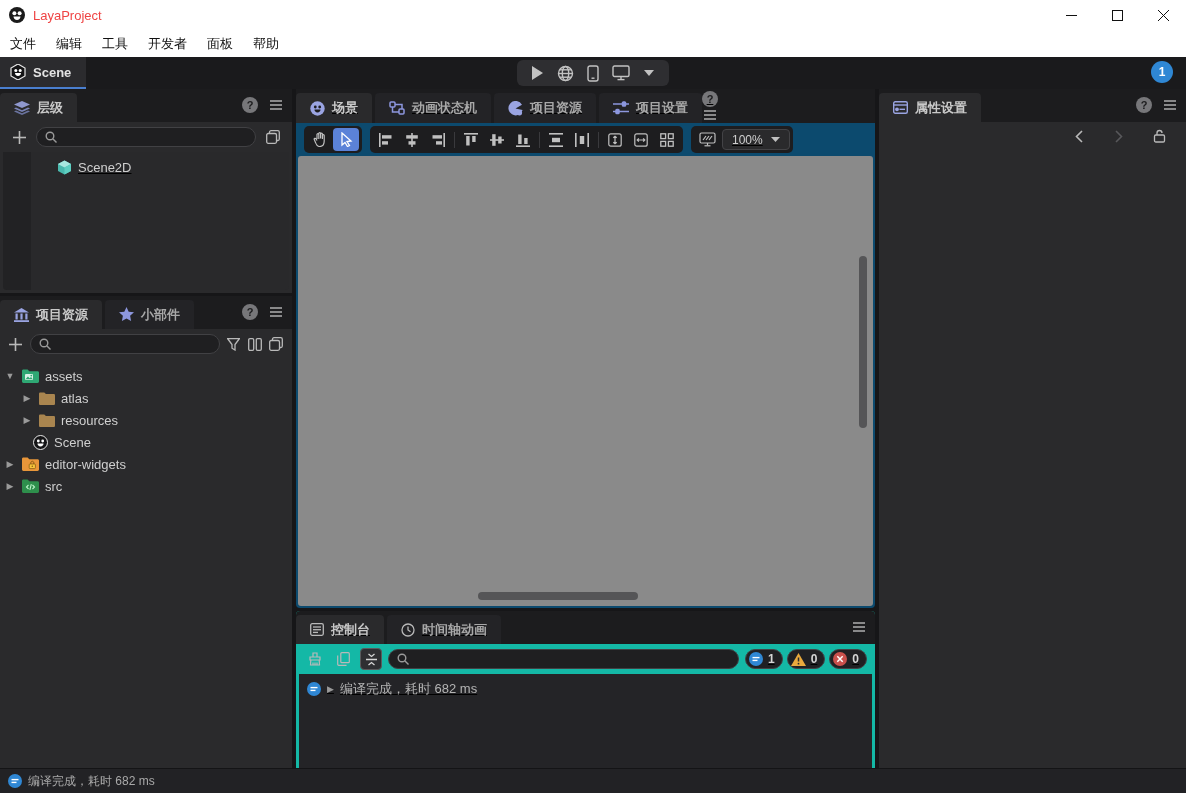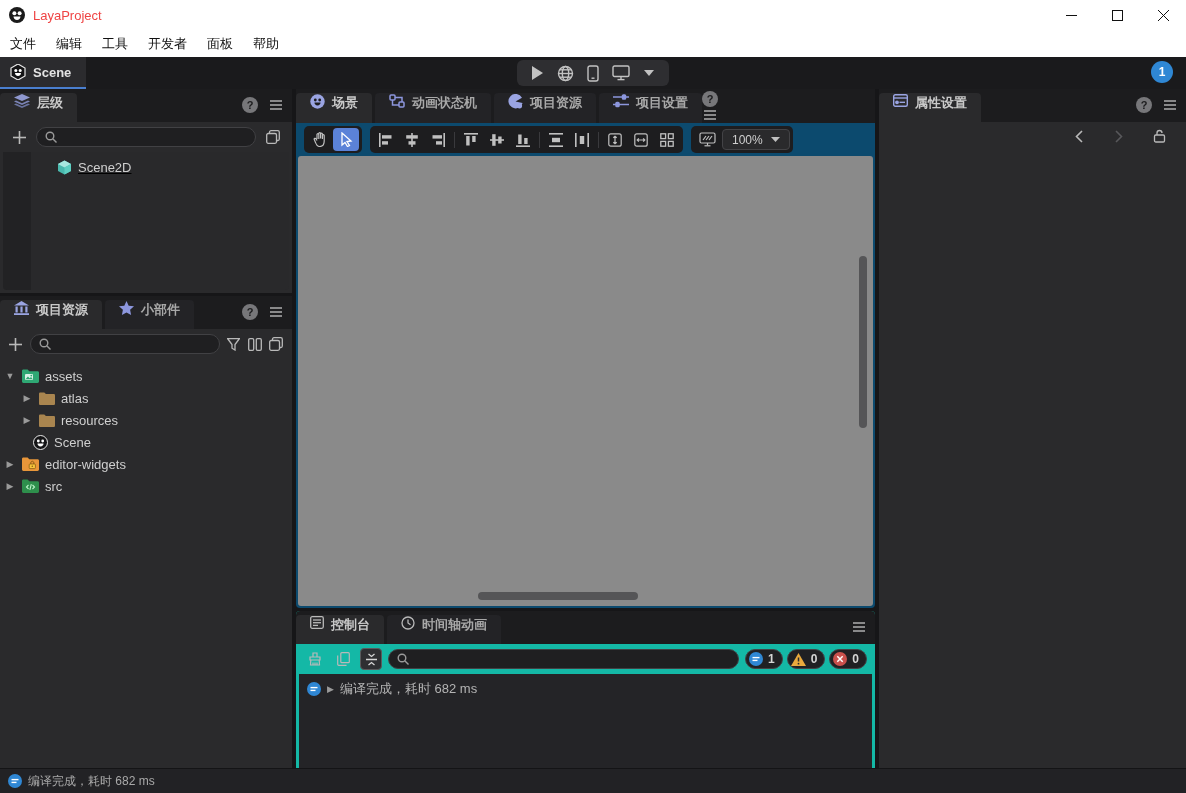--- a/index.html
+++ b/index.html
@@ -18,25 +18,25 @@
   .scene-doc-tab { position:absolute; left:0; top:0; height:32px; width:86px; background:#2b2b2e;
     border-bottom:2px solid #4a7fd0; display:flex; align-items:center; padding-left:10px; gap:7px; }
   .scene-doc-tab span.lbl { color:#e3e3e3; font-size:13px; font-weight:bold; }
   .play-group { position:absolute; left:50%; top:3px; transform:translateX(-50%); height:26px;
     background:#2e2e31; border-radius:6px; display:flex; align-items:center; padding:0 8px; gap:4px; }
   .play-group .icon-btn { width:24px; height:22px; }
   .notif-badge { position:absolute; right:13px; top:4px; width:22px; height:22px; border-radius:50%;
     background:#2f87d4; color:#fff; font-size:12px; font-weight:bold; display:flex; align-items:center; justify-content:center; }
   .columns { flex:1; display:flex; gap:4px; background:#161618; min-height:0; }
   .col-left { width:292px; flex:none; display:flex; flex-direction:column; gap:3px; min-height:0; }
-  .col-center { flex:1; display:flex; flex-direction:column; min-width:0; min-height:0; }
+  .col-center { flex:1; display:flex; flex-direction:column; min-width:0; min-height:0;text-decoration:underline; }
   .col-right { width:307px; flex:none; display:flex; flex-direction:column; background:#2a2a2c; }
   .panel { background:#2a2a2c; display:flex; flex-direction:column; min-height:0; }
   .panel-tabs { height:33px; background:#1c1c1e; display:flex; align-items:flex-end; position:relative; flex:none; }
-  .ptab { height:29px; display:flex; align-items:flex-start; gap:7px; padding:1px 14px;
+  .ptab { height:29px; display:flex; align-items:center; gap:7px; padding:1px 14px;
     border-radius:4px 4px 0 0; font-size:13px; color:#c9c9c9; font-weight:bold; }
   .ptab.active { background:#2a2a2c; }
   .ptab.inactive { background:#232326; color:#a8a8a8; margin-left:3px; }
   .panel-tabs .right-icons { position:absolute; right:8px; top:8px; display:flex; gap:10px; align-items:center; }
   .help-circle { width:16px; height:16px; border-radius:50%; background:#77777a; color:#1c1c1e;
     font-size:11px; font-weight:bold; display:flex; align-items:center; justify-content:center; }
   .toolbar-row { height:30px; display:flex; align-items:center; padding:0 8px; gap:6px; flex:none; }
   .icon-btn { width:22px; height:22px; display:flex; align-items:center; justify-content:center; color:#b9b9b9; }
   .search-box { flex:1; height:20px; background:#1f1f21; border:1px solid #414144; border-radius:10px;
     display:flex; align-items:center; padding:0 8px; gap:5px; }

